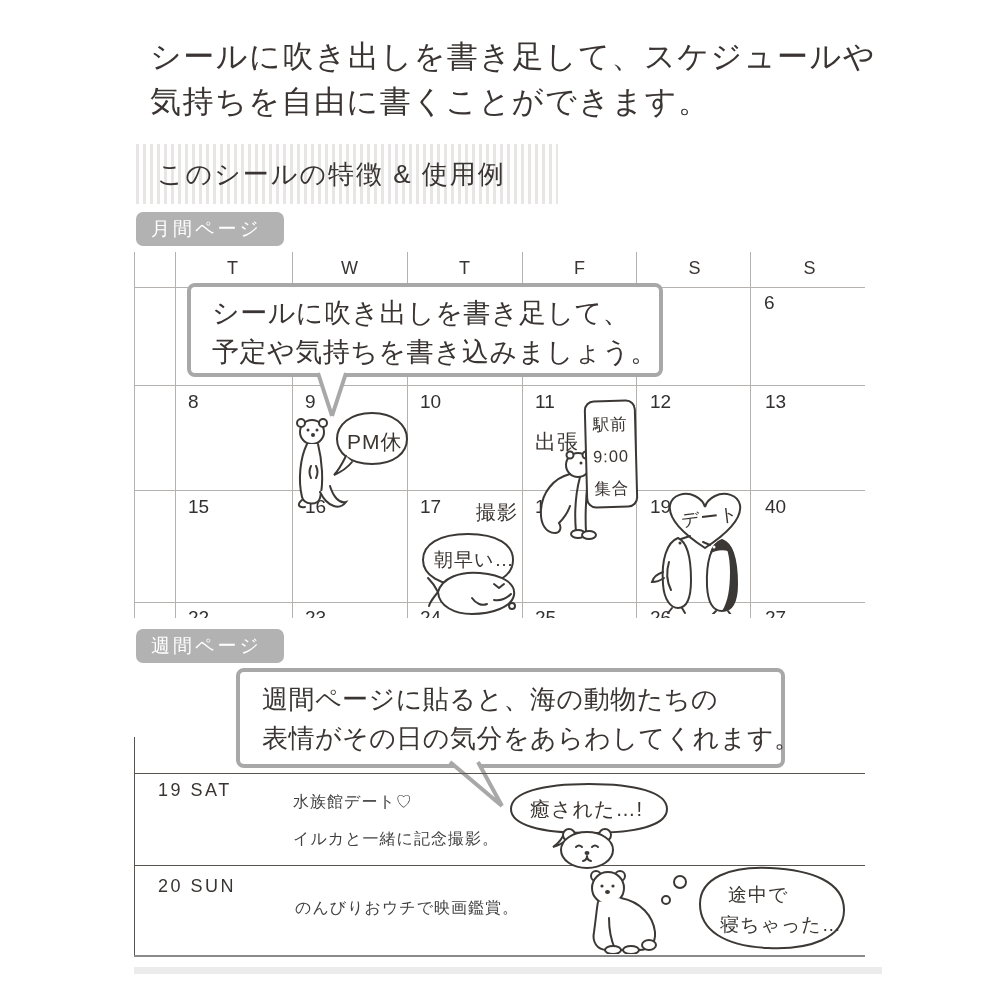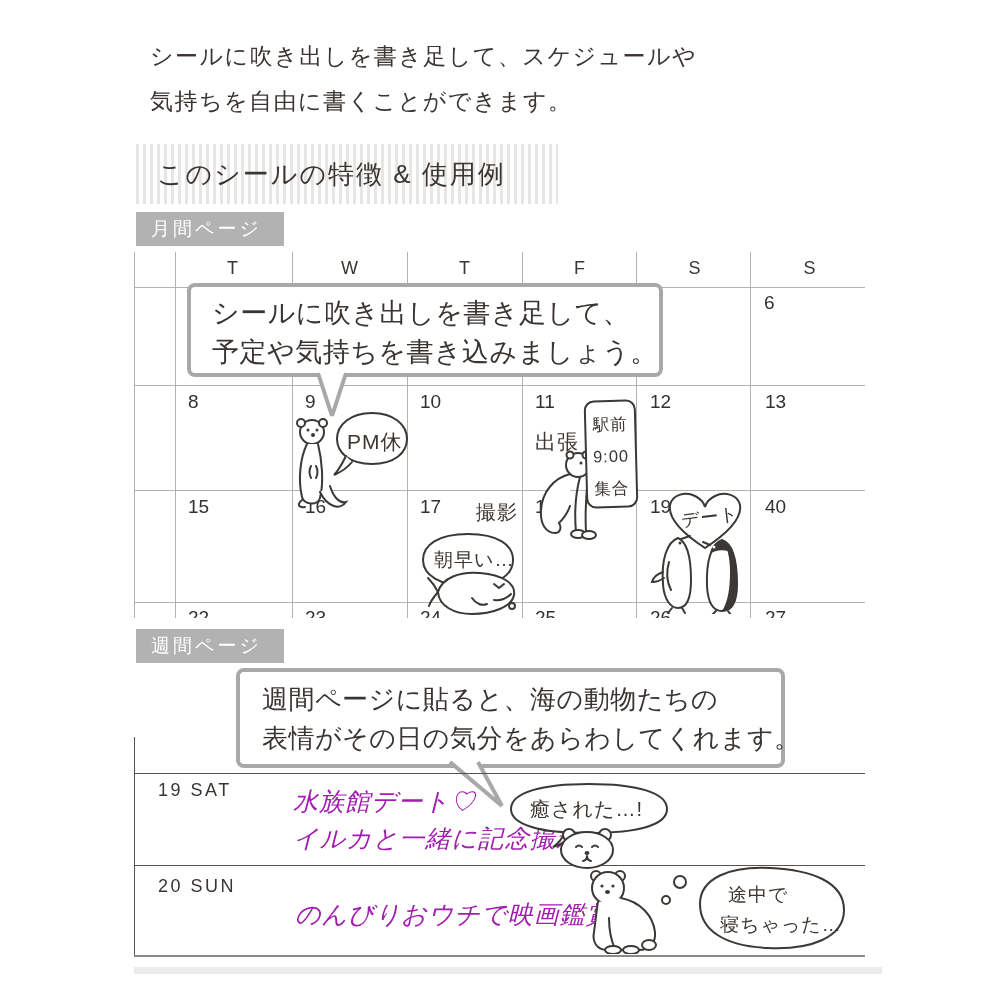--- a/index.html
+++ b/index.html
@@ -1,32 +1,32 @@
 <!DOCTYPE html>
 <html><head>
 <meta charset="utf-8">
 <style>
   html,body{margin:0;padding:0;background:#ffffff;}
   #canvas{position:relative;width:1000px;height:1000px;background:#fff;overflow:hidden;
           font-family:"Liberation Sans",sans-serif;color:#3a3432;}
   .abs{position:absolute;}
-  .intro{font-size:23px;line-height:45px;letter-spacing:1.5px;}
+  .intro{font-size:31px;line-height:45px;letter-spacing:1.5px;}
   .banner{background:repeating-linear-gradient(to right,#e8e6e5 0px,#e8e6e5 3px,#ffffff 3px,#ffffff 7px);
           font-size:26px;letter-spacing:2px;line-height:60px;padding-left:21px;box-sizing:border-box;}
   .graylabel{background:#b2b2b2;color:#ffffff;font-size:19px;letter-spacing:3px;
-             line-height:34px;padding-left:15px;box-sizing:border-box;}
+             line-height:34px;padding-left:15px;box-sizing:border-box;border-radius:7px;}
   .vl{width:1px;background:#b4b1ae;}
   .hl{height:1px;background:#b4b1ae;}
   .wl{height:1px;background:#57524e;}
   .wkday{width:115px;text-align:center;font-size:18px;color:#3a3432;}
   .date{font-size:19px;color:#333030;}
   .bubble{background:#fff;border:4px solid #a8a8a8;border-radius:8px;box-sizing:border-box;}
   .bubtxt{font-size:27px;line-height:39px;letter-spacing:0.5px;white-space:nowrap;}
   .hand{font-size:20px;letter-spacing:1px;color:#3b3530;white-space:nowrap;}
-  .note{font-size:25px;letter-spacing:1px;color:#a21caf;white-space:nowrap;font-style:italic;}
+  .note{font-size:16px;letter-spacing:1px;color:#404040;white-space:nowrap;}
   .daylbl{font-size:18px;letter-spacing:2.5px;color:#3a3432;white-space:nowrap;}
   .sign{border:2.5px solid #3c3835;border-radius:10px;box-sizing:border-box;background:#fff;
         text-align:center;font-size:16.5px;line-height:1.95;letter-spacing:1px;
         transform:rotate(-1.5deg);padding-top:6px;}
   svg{display:block;}
 </style>
 </head>
 <body>
 
 <div id="canvas">

